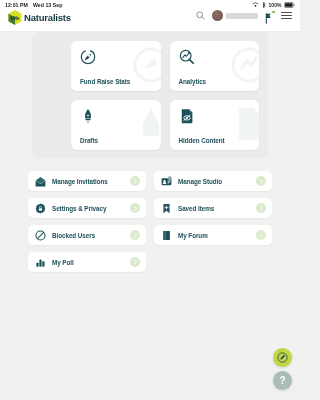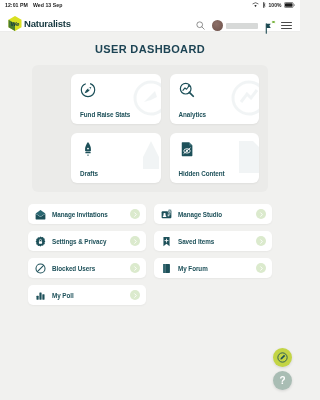--- a/index.html
+++ b/index.html
@@ -32,21 +32,21 @@
   .status-left { display: flex; gap: 5px; align-items: center; }
   .status-right { margin-left: auto; display: flex; gap: 2.5px; align-items: center; }
   .sb-icon { display: block; }
   .battery-pct { font-size: 5px; }
 
   
   .header {
     height: 22px;
     background: #ffffff;
     display: flex;
-    align-items: flex-end;
+    align-items: flex-start;
     padding: 0 8px;
     border-bottom: 1px solid #ececeb;
   }
   .logo { display: flex; align-items: center; gap: 2px; }
   .logo-badge {
     width: 14px; height: 15px;
     position: relative;
     display: flex; align-items: center; justify-content: center;
   }
   .logo-hex {
@@ -253,21 +253,20 @@
     <div class="hamburger">
       <i></i>
       <i></i>
       <i></i>
     </div>
   </div>
 </div>
 
 <div class="page">
 
-  <div class="page-title">USER DASHBOARD</div>
 
   <div class="grid-panel">
 
     <div class="tile">
       <svg class="tile-ghost" width="40" height="40" viewBox="0 0 40 40">
         <circle cx="20" cy="20" r="16" fill="none" stroke="#1d5059" stroke-width="3"></circle>
         <path d="M13 24 L24 13 L26 19 L20 22 Z" fill="#1d5059"></path>
       </svg>
       <div class="tile-icon">
         <svg width="16" height="16" viewBox="0 0 22 22">

